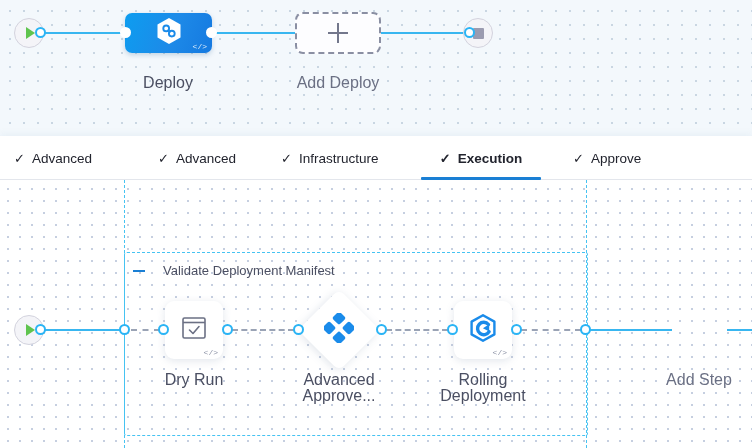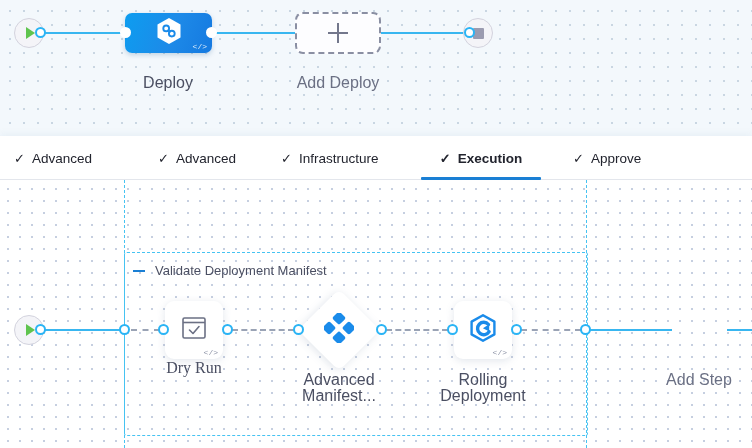--- a/index.html
+++ b/index.html
@@ -204,21 +204,21 @@
     border: 1.5px dashed #46c3f2;
     border-radius: 3px;
     box-sizing: border-box;
     background: transparent;
   }
   .group-header {
     position: absolute;
     left: 8px; top: 10px;
     display: flex;
     align-items: center;
-    gap: 10px;
+    gap: 18px;
   }
   .collapse-dash {
     width: 12px; height: 2px;
     background: #1a7fd4;
     display: block;
   }
   .group-title {
     font-size: 13px;
     color: #4b4f62;
     white-space: nowrap;
@@ -361,41 +361,41 @@
   <div class="step-node" style="left:165px; top:121px;">
     <span class="step-icon">
       <svg width="24" height="22" viewBox="0 0 24 22">
         <rect x="1" y="1" width="22" height="20" rx="1.5" fill="#ffffff" stroke="#6b7084" stroke-width="1.6"></rect>
         <line x1="1" y1="5.5" x2="23" y2="5.5" stroke="#6b7084" stroke-width="1.6"></line>
         <polyline points="7.5,13 11,16.5 17,9.5" fill="none" stroke="#6b7084" stroke-width="1.6" stroke-linecap="round" stroke-linejoin="round"></polyline>
       </svg>
     </span>
     <span class="code-mark">&lt;/&gt;</span>
   </div>
-  <div class="node-label" style="left:134px; top:180px; width:120px;font-family:Liberation Serif, serif;">Dry Run</div>
+  <div class="node-label" style="left:134px; top:192px; width:120px;">Dry Run</div>
 
   <div class="port" style="left:222px; top:144px;"></div>
   <div class="line-dashed" style="left:232px; top:149px; width:62px;"></div>
   <div class="port" style="left:293px; top:144px;"></div>
 
   <div class="diamond-node" style="left:310px; top:121px;"></div>
   <div class="diamond-icon-wrap" style="left:310px; top:121px;">
     <span>
       <svg width="30" height="30" viewBox="0 0 30 30">
         <g transform="rotate(45 15 15)">
           <rect x="3" y="3" width="10" height="10" rx="2.2" fill="#1a8bea"></rect>
           <rect x="17" y="3" width="10" height="10" rx="2.2" fill="#1a8bea"></rect>
           <rect x="3" y="17" width="10" height="10" rx="2.2" fill="#1a8bea"></rect>
           <rect x="17" y="17" width="10" height="10" rx="2.2" fill="#1a8bea"></rect>
         </g>
       </svg>
     </span>
   </div>
   <div class="node-label" style="left:279px; top:192px; width:120px;">Advanced</div>
-  <div class="node-label" style="left:279px; top:208px; width:120px;">Manifest...</div>
+  <div class="node-label" style="left:279px; top:208px; width:120px;">Approve...</div>
 
   <div class="port" style="left:376px; top:144px;"></div>
   <div class="line-dashed" style="left:386px; top:149px; width:62px;"></div>
   <div class="port" style="left:447px; top:144px;"></div>
 
   <div class="step-node" style="left:454px; top:121px;">
     <span class="step-icon">
       <svg width="28" height="28" viewBox="0 0 28 28">
         <path d="M14 1.2 L25.4 7.6 L25.4 20.4 L14 26.8 L2.6 20.4 L2.6 7.6 Z" fill="none" stroke="#1a8bea" stroke-width="2.4" stroke-linejoin="round"></path>
         <path d="M19.5 10.5 a6.2 6.2 0 1 0 0.6 7.2" fill="none" stroke="#1a8bea" stroke-width="3.4" stroke-linecap="round"></path>

